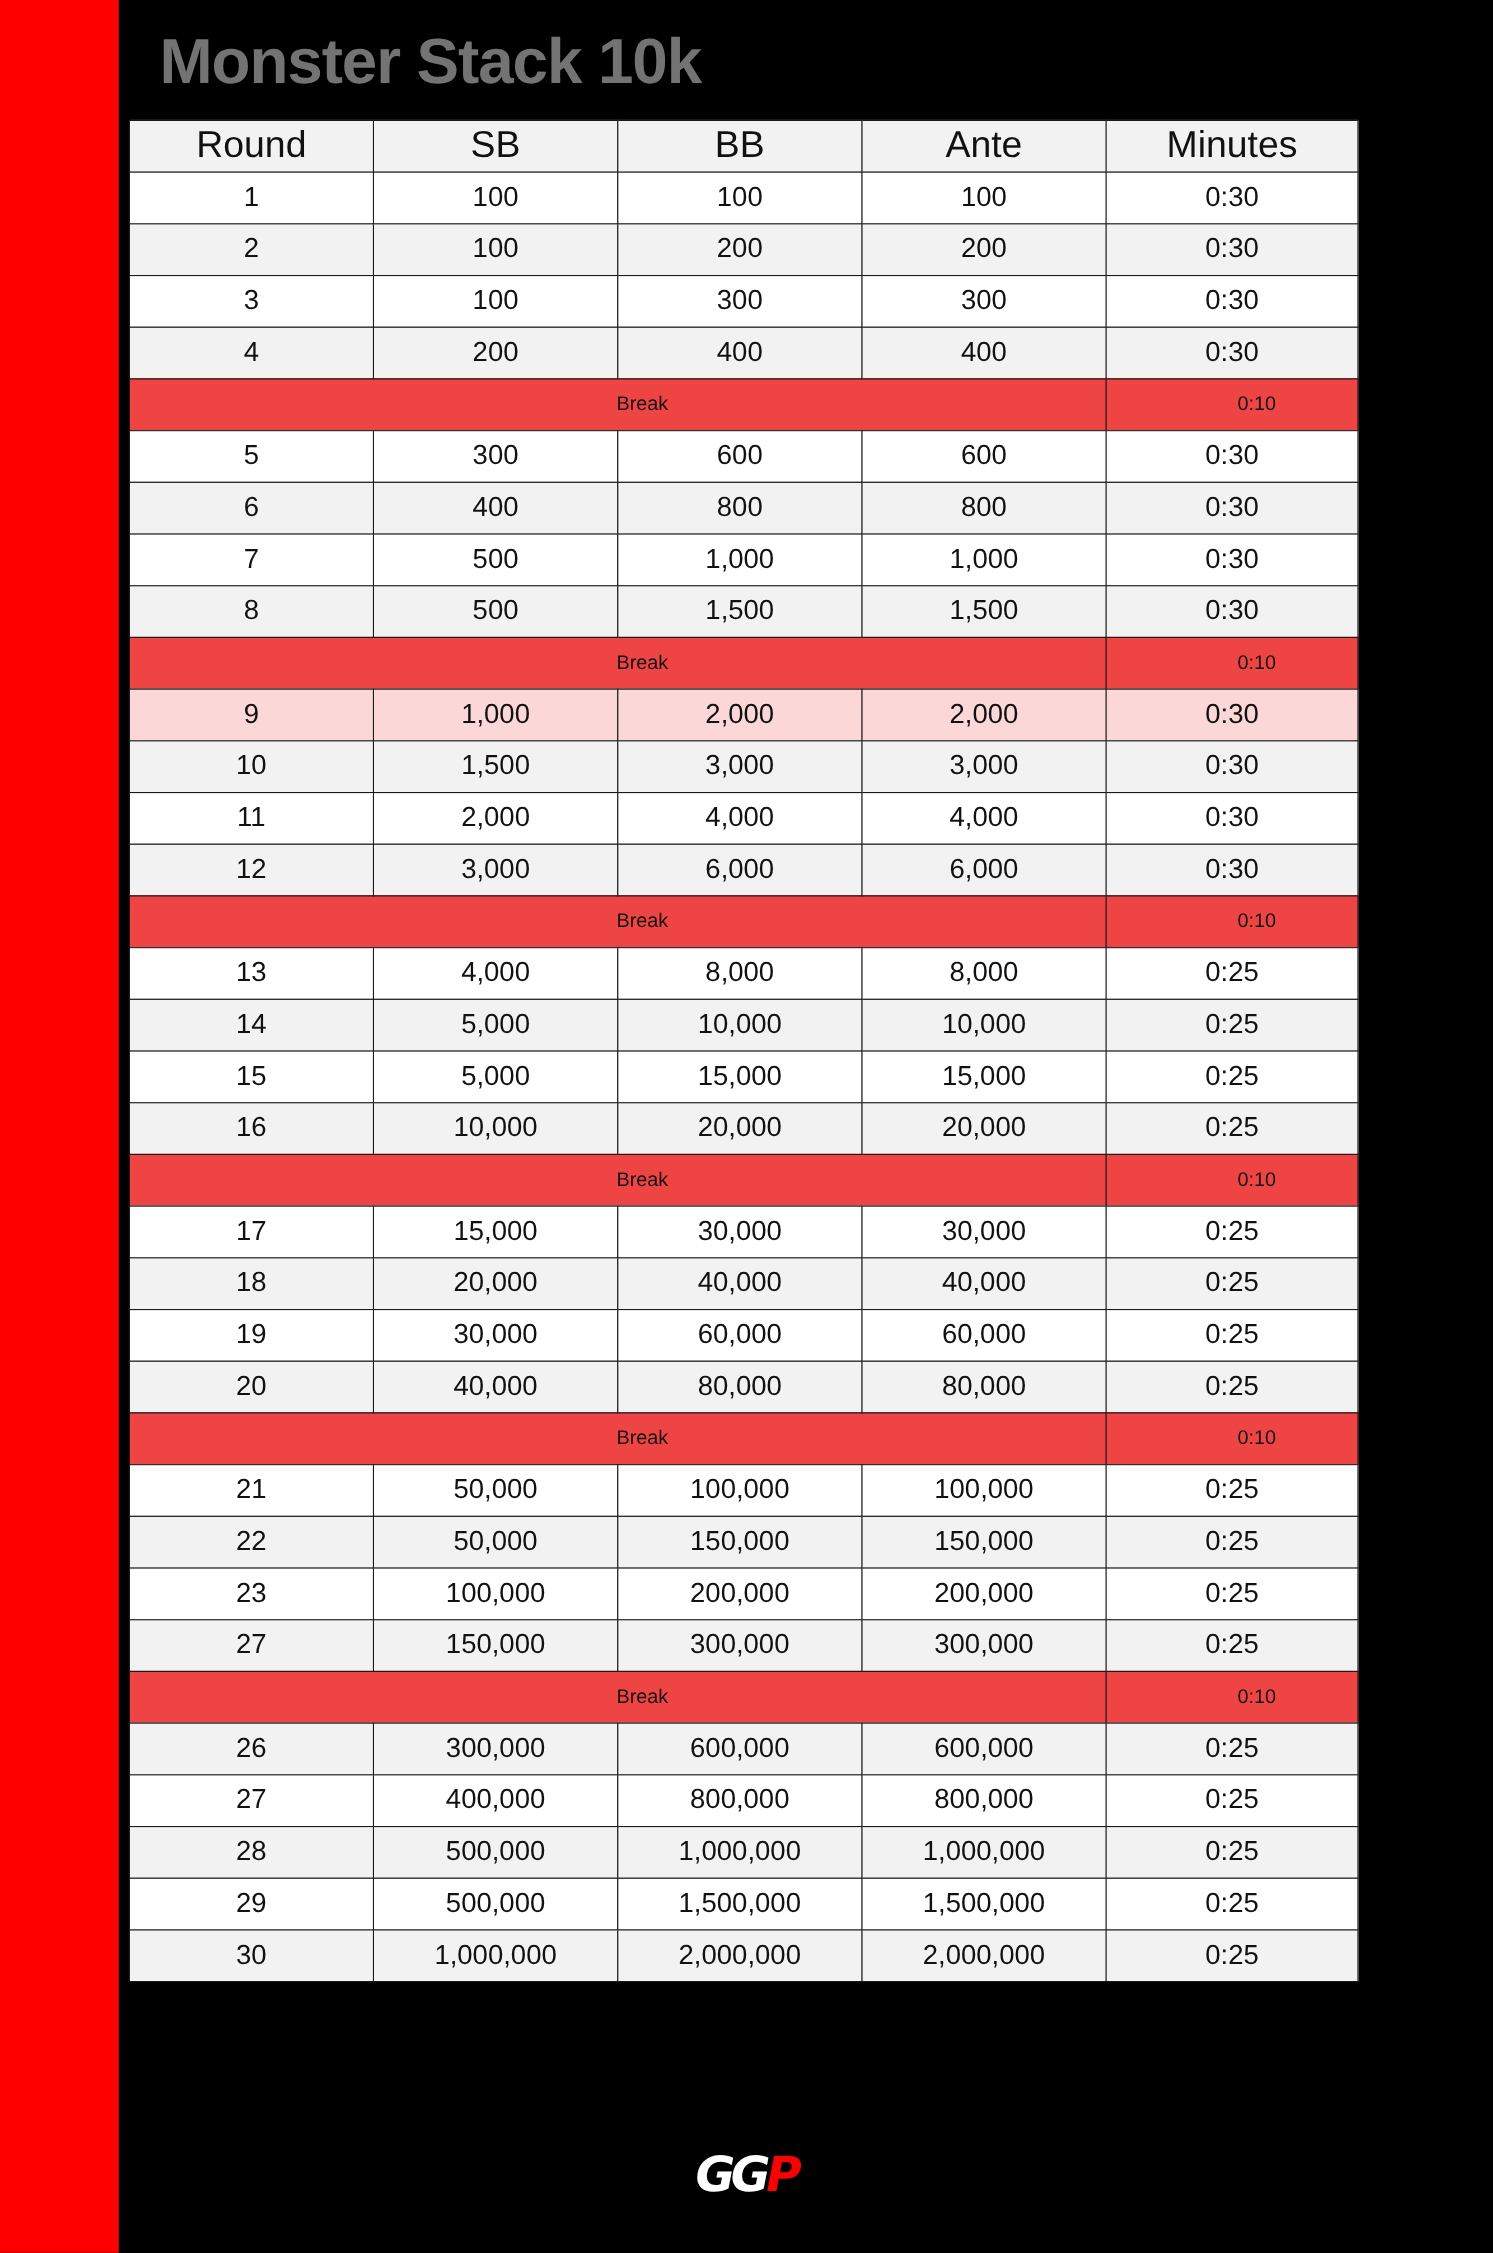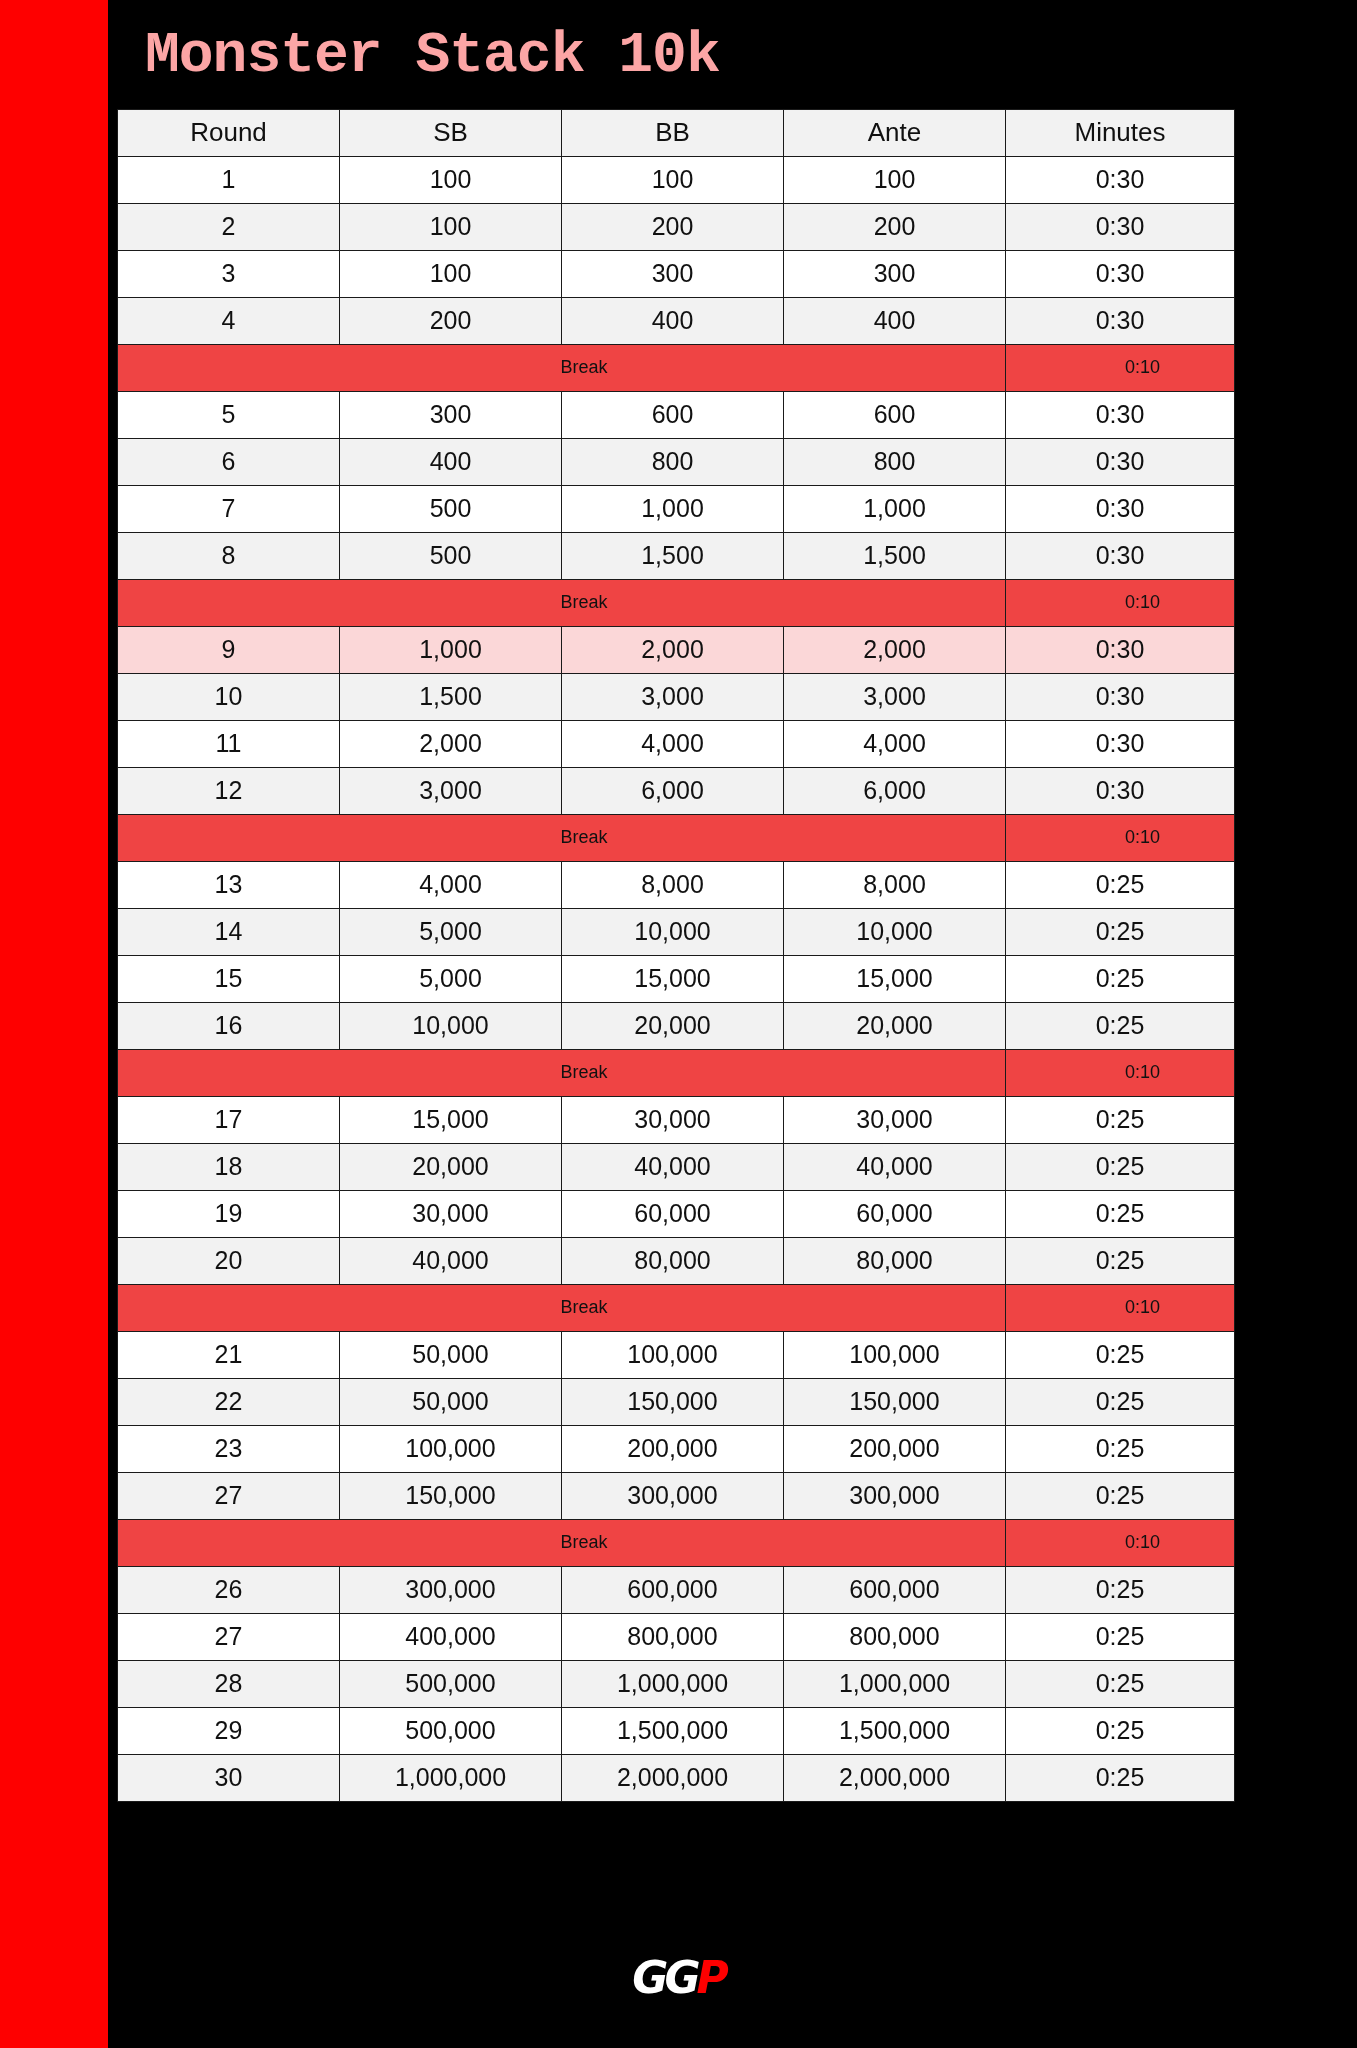--- a/index.html
+++ b/index.html
@@ -27,26 +27,26 @@
     height: 100%;
     background: #fe0000;
   }
   .content {
     position: absolute;
     left: 117px;
     top: 0;
     width: 1123px;
   }
   .title {
-    color: #fca5a5;
+    color: #737373;
     font-size: 58px;
     font-weight: bold;
     letter-spacing: -1px;
     padding: 26px 0 22px 28px;
-    font-family: Liberation Mono, monospace;
+    font-family: Liberation Sans, sans-serif;
     line-height: 1.05;
   }
   table.levels {
     border-collapse: collapse;
     width: 1117px;
     margin-left: 0;
     table-layout: fixed;
   }
   table.levels td, table.levels th {
     border: 1px solid #1a1a1a;
@@ -59,21 +59,21 @@
     background: #ffffff;
   }
   col.c-round { width: 222px; }
   col.c-sb    { width: 222px; }
   col.c-bb    { width: 222px; }
   col.c-ante  { width: 222px; }
   col.c-min   { width: 229px; }
 
   tr.header td {
     background: #f2f2f2;
-    font-size: 26px;
+    font-size: 34px;
   }
   tr.alt td {
     background: #f2f2f2;
   }
   tr.break td {
     background: #ef4444;
     font-size: 18px;
     padding-left: 45px;
   }
   tr.highlight td {

